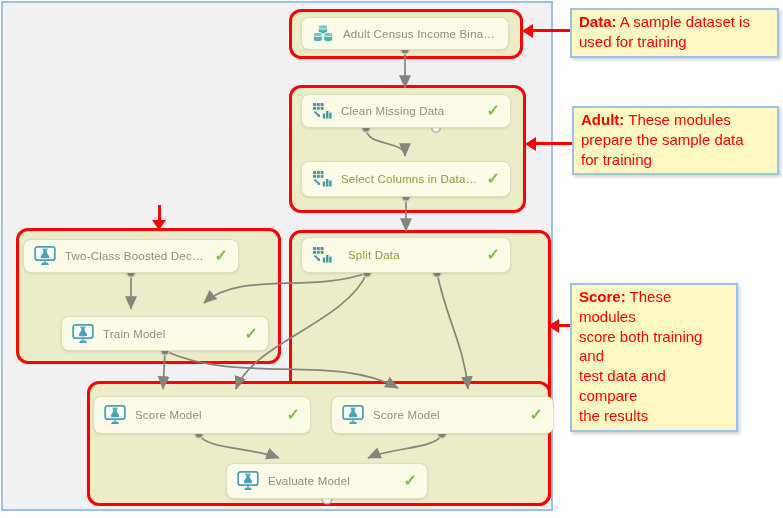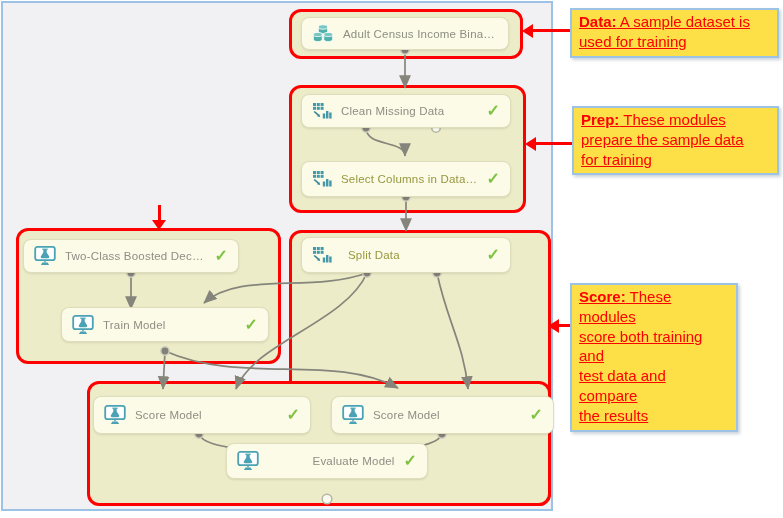--- a/index.html
+++ b/index.html
@@ -24,25 +24,24 @@
   .module .label{
     font-size:11.5px;color:#8e8e84;letter-spacing:.2px;white-space:nowrap;
     overflow:hidden;text-overflow:ellipsis;flex:1;
   }
   .module .label.olive{color:#97973f;}
   .module .check{
     margin-left:auto;font-size:16px;font-weight:bold;color:#7fc243;line-height:1;
   }
   .module .micon{display:flex;align-items:center;flex:0 0 auto;}
   .callout{
-    position:absolute;box-sizing:border-box;background:#fde047;
+    position:absolute;box-sizing:border-box;background:#fef9c3;
     border:2px solid #9cc3e6;padding:2px 22px 4px 7px;
     font-size:15px;color:#fe0000;line-height:1.32;
     box-shadow:2px 2px 3px rgba(110,130,150,.35);
-    text-decoration:underline;
   }
   .callout b{font-weight:bold;}
   .callout .body{white-space:pre-line;}
   .rline{position:absolute;background:#fe0000;}
   .tri-left{position:absolute;width:0;height:0;border-top:7px solid transparent;
     border-bottom:7px solid transparent;border-right:11px solid #fe0000;}
   .tri-down{position:absolute;width:0;height:0;border-left:7px solid transparent;
     border-right:7px solid transparent;border-top:10px solid #fe0000;}
 </style>
 </head>
@@ -181,21 +180,21 @@
         <rect x="8.3" y="2.6" width="5.4" height="1.2" fill="#4aa2b4"></rect>
         <path d="M9.3,3.6 v2.8 L6.9,10.3 c-0.5,1.1 0.3,2 1.4,2 h5.4 c1.1,0 1.9,-0.9 1.4,-2 L12.7,6.4 v-2.8 z" fill="#4aa2b4"></path>
         <rect x="10.3" y="14.1" width="1.4" height="2.3" fill="#4aa2b4"></rect>
         <path d="M8.4,16.6 h5.2 l1.5,2.3 H6.9 z" fill="#4aa2b4"></path>
       </svg>
     </span>
     <span class="label">Two-Class Boosted Decision T...</span>
     <span class="check">✓</span>
   </div>
 
-  <div class="module" style="left:58px;top:304px;width:208px;height:35px;">
+  <div class="module" style="left:58px;top:313px;width:208px;height:35px;">
     <span class="micon">
       <svg width="22" height="20" viewBox="0 0 22 20">
         <rect x="1.2" y="0.9" width="19.6" height="13.2" rx="2.2" fill="#ffffff" stroke="#4aa2b4" stroke-width="1.8"></rect>
         <rect x="8.3" y="2.6" width="5.4" height="1.2" fill="#4aa2b4"></rect>
         <path d="M9.3,3.6 v2.8 L6.9,10.3 c-0.5,1.1 0.3,2 1.4,2 h5.4 c1.1,0 1.9,-0.9 1.4,-2 L12.7,6.4 v-2.8 z" fill="#4aa2b4"></path>
         <rect x="10.3" y="14.1" width="1.4" height="2.3" fill="#4aa2b4"></rect>
         <path d="M8.4,16.6 h5.2 l1.5,2.3 H6.9 z" fill="#4aa2b4"></path>
       </svg>
     </span>
     <span class="label">Train Model</span>
@@ -223,21 +222,21 @@
         <rect x="8.3" y="2.6" width="5.4" height="1.2" fill="#4aa2b4"></rect>
         <path d="M9.3,3.6 v2.8 L6.9,10.3 c-0.5,1.1 0.3,2 1.4,2 h5.4 c1.1,0 1.9,-0.9 1.4,-2 L12.7,6.4 v-2.8 z" fill="#4aa2b4"></path>
         <rect x="10.3" y="14.1" width="1.4" height="2.3" fill="#4aa2b4"></rect>
         <path d="M8.4,16.6 h5.2 l1.5,2.3 H6.9 z" fill="#4aa2b4"></path>
       </svg>
     </span>
     <span class="label">Score Model</span>
     <span class="check">✓</span>
   </div>
 
-  <div class="module" style="left:223px;top:440px;width:202px;height:36px;text-align:right;">
+  <div class="module" style="left:223px;top:460px;width:202px;height:36px;">
     <span class="micon">
       <svg width="22" height="20" viewBox="0 0 22 20">
         <rect x="1.2" y="0.9" width="19.6" height="13.2" rx="2.2" fill="#ffffff" stroke="#4aa2b4" stroke-width="1.8"></rect>
         <rect x="8.3" y="2.6" width="5.4" height="1.2" fill="#4aa2b4"></rect>
         <path d="M9.3,3.6 v2.8 L6.9,10.3 c-0.5,1.1 0.3,2 1.4,2 h5.4 c1.1,0 1.9,-0.9 1.4,-2 L12.7,6.4 v-2.8 z" fill="#4aa2b4"></path>
         <rect x="10.3" y="14.1" width="1.4" height="2.3" fill="#4aa2b4"></rect>
         <path d="M8.4,16.6 h5.2 l1.5,2.3 H6.9 z" fill="#4aa2b4"></path>
       </svg>
     </span>
     <span class="label">Evaluate Model</span>
@@ -250,21 +249,21 @@
 </div>
 
 <div class="callout" style="left:570px;top:8px;width:209px;">
   <b>Data:</b><span class="body"> A sample dataset is
 used for training</span>
 </div>
 <div class="tri-left" style="left:522px;top:24px;"></div>
 <div class="rline" style="left:531px;top:29px;width:39px;height:3px;"></div>
 
 <div class="callout" style="left:572px;top:106px;width:207px;">
-  <b>Prep:</b><span class="body"> These modules
+  <b>Adult:</b><span class="body"> These modules
 prepare the sample data
 for training</span>
 </div>
 <div class="tri-left" style="left:525px;top:137px;"></div>
 <div class="rline" style="left:534px;top:142px;width:38px;height:3px;"></div>
 
 <div class="callout" style="left:570px;top:283px;width:168px;">
   <b>Score:</b><span class="body"> These modules
 score both training and
 test data and compare

